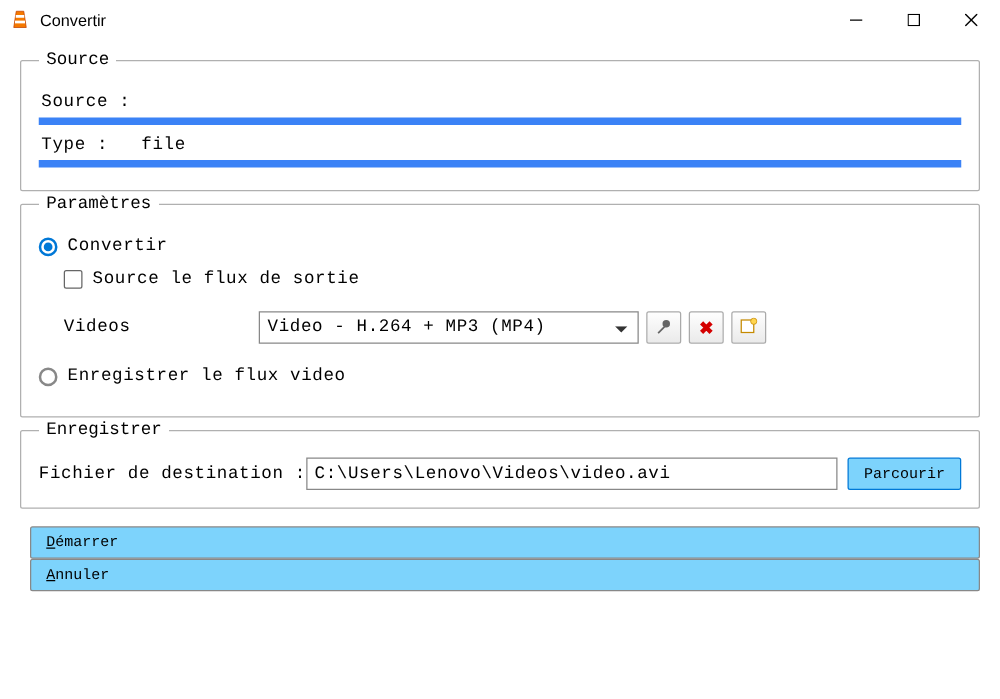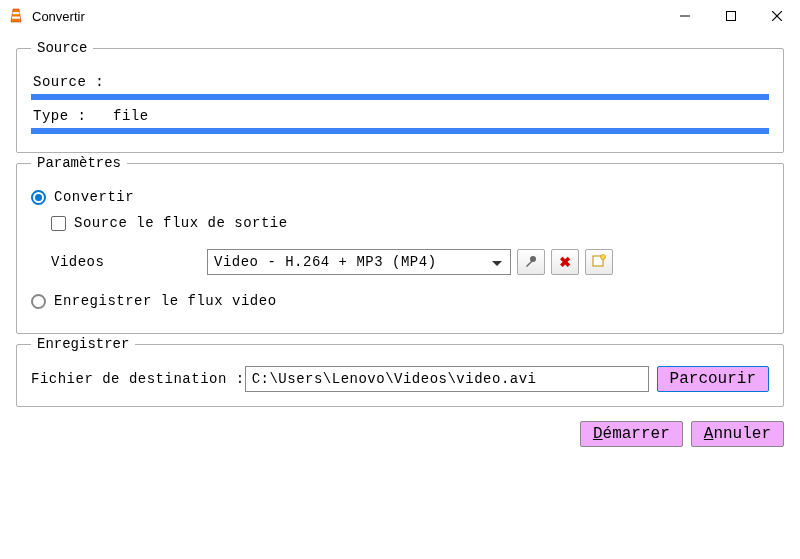--- a/index.html
+++ b/index.html
@@ -25,22 +25,22 @@
 .radio.checked::after { content: ""; width: 7px; height: 7px; background: #0078d7; border-radius: 50%; }
 .indent { margin-left: 20px; }
 .checkbox { width: 15px; height: 15px; border: 1.5px solid #666; border-radius: 2px; margin-right: 8px; display: inline-block; }
 .profile-row { display: flex; align-items: center; margin: 18px 0 8px 20px; }
 .profile-row .lbl { min-width: 156px; }
 .select { flex: 1; border: 1px solid #888; height: 26px; display: flex; align-items: center; padding: 0 6px; position: relative; max-width: 304px; background:#fff; }
 .select .caret { position: absolute; right: 8px; }
 .iconbtn { width: 28px; height: 26px; border: 1px solid #aaa; border-radius: 2px; margin-left: 6px; display: flex; align-items: center; justify-content: center; background: linear-gradient(#fefefe,#eaeaea); }
 .dest-row { display: flex; align-items: center; }
 .textinput { flex: 1; border: 1px solid #888; height: 26px; padding: 0 6px; display: flex; align-items: center; background: #fff; }
-.btn { border: 1px solid #0078d7; border-radius: 2px; height: 26px; padding: 0 12px; display: flex; align-items: center; margin-left: 8px; background: #f0abfc; font-family: "SimSun","Courier New",monospace; font-size: 16px; }
-.bottom { display: flex; justify-content: flex-end; padding: 0 16px; }
+.btn { border: 1px solid #0078d7; border-radius: 2px; height: 26px; padding: 0 12px; display: flex; align-items: center; margin-left: 8px; background: #7dd3fc; font-family: "SimSun","Courier New",monospace; font-size: 12px; }
+.bottom { display: flex; justify-content: flex-end; padding: 0 16px; flex-direction: column; }
 .bottom .btn { border-color: #888; min-width: 84px; }
 .underline-letter { text-decoration: underline; }
 .red-x { color: #d40000; font-weight: bold; font-size: 14px; }
 </style>
 </head>
 <body>
 
 <div class="titlebar">
   <span class="vlc-icon">
     <svg viewBox="0 0 16 16">

